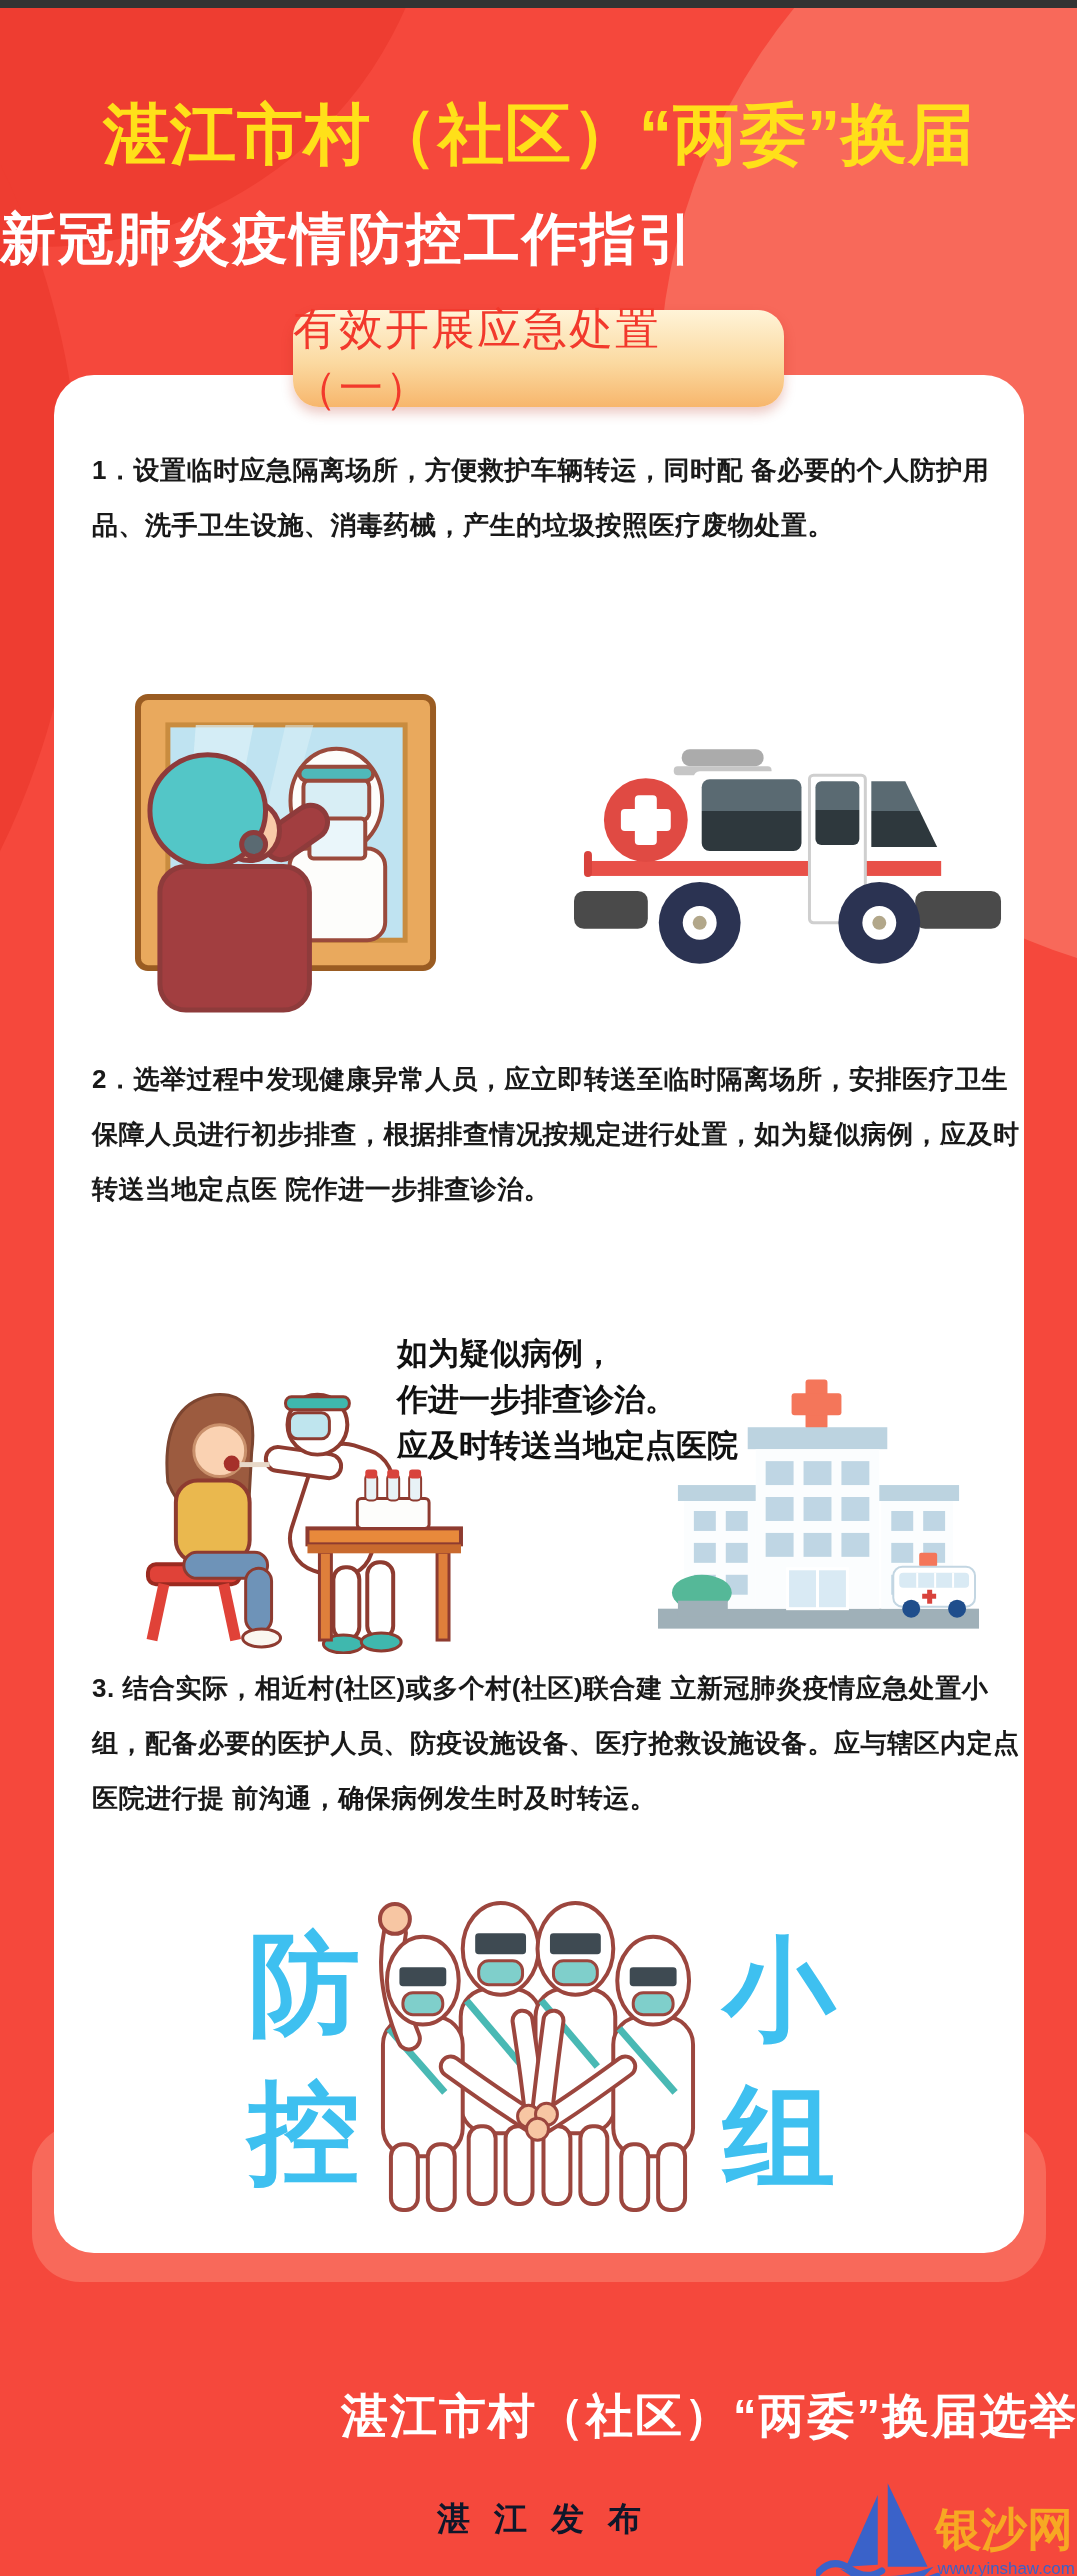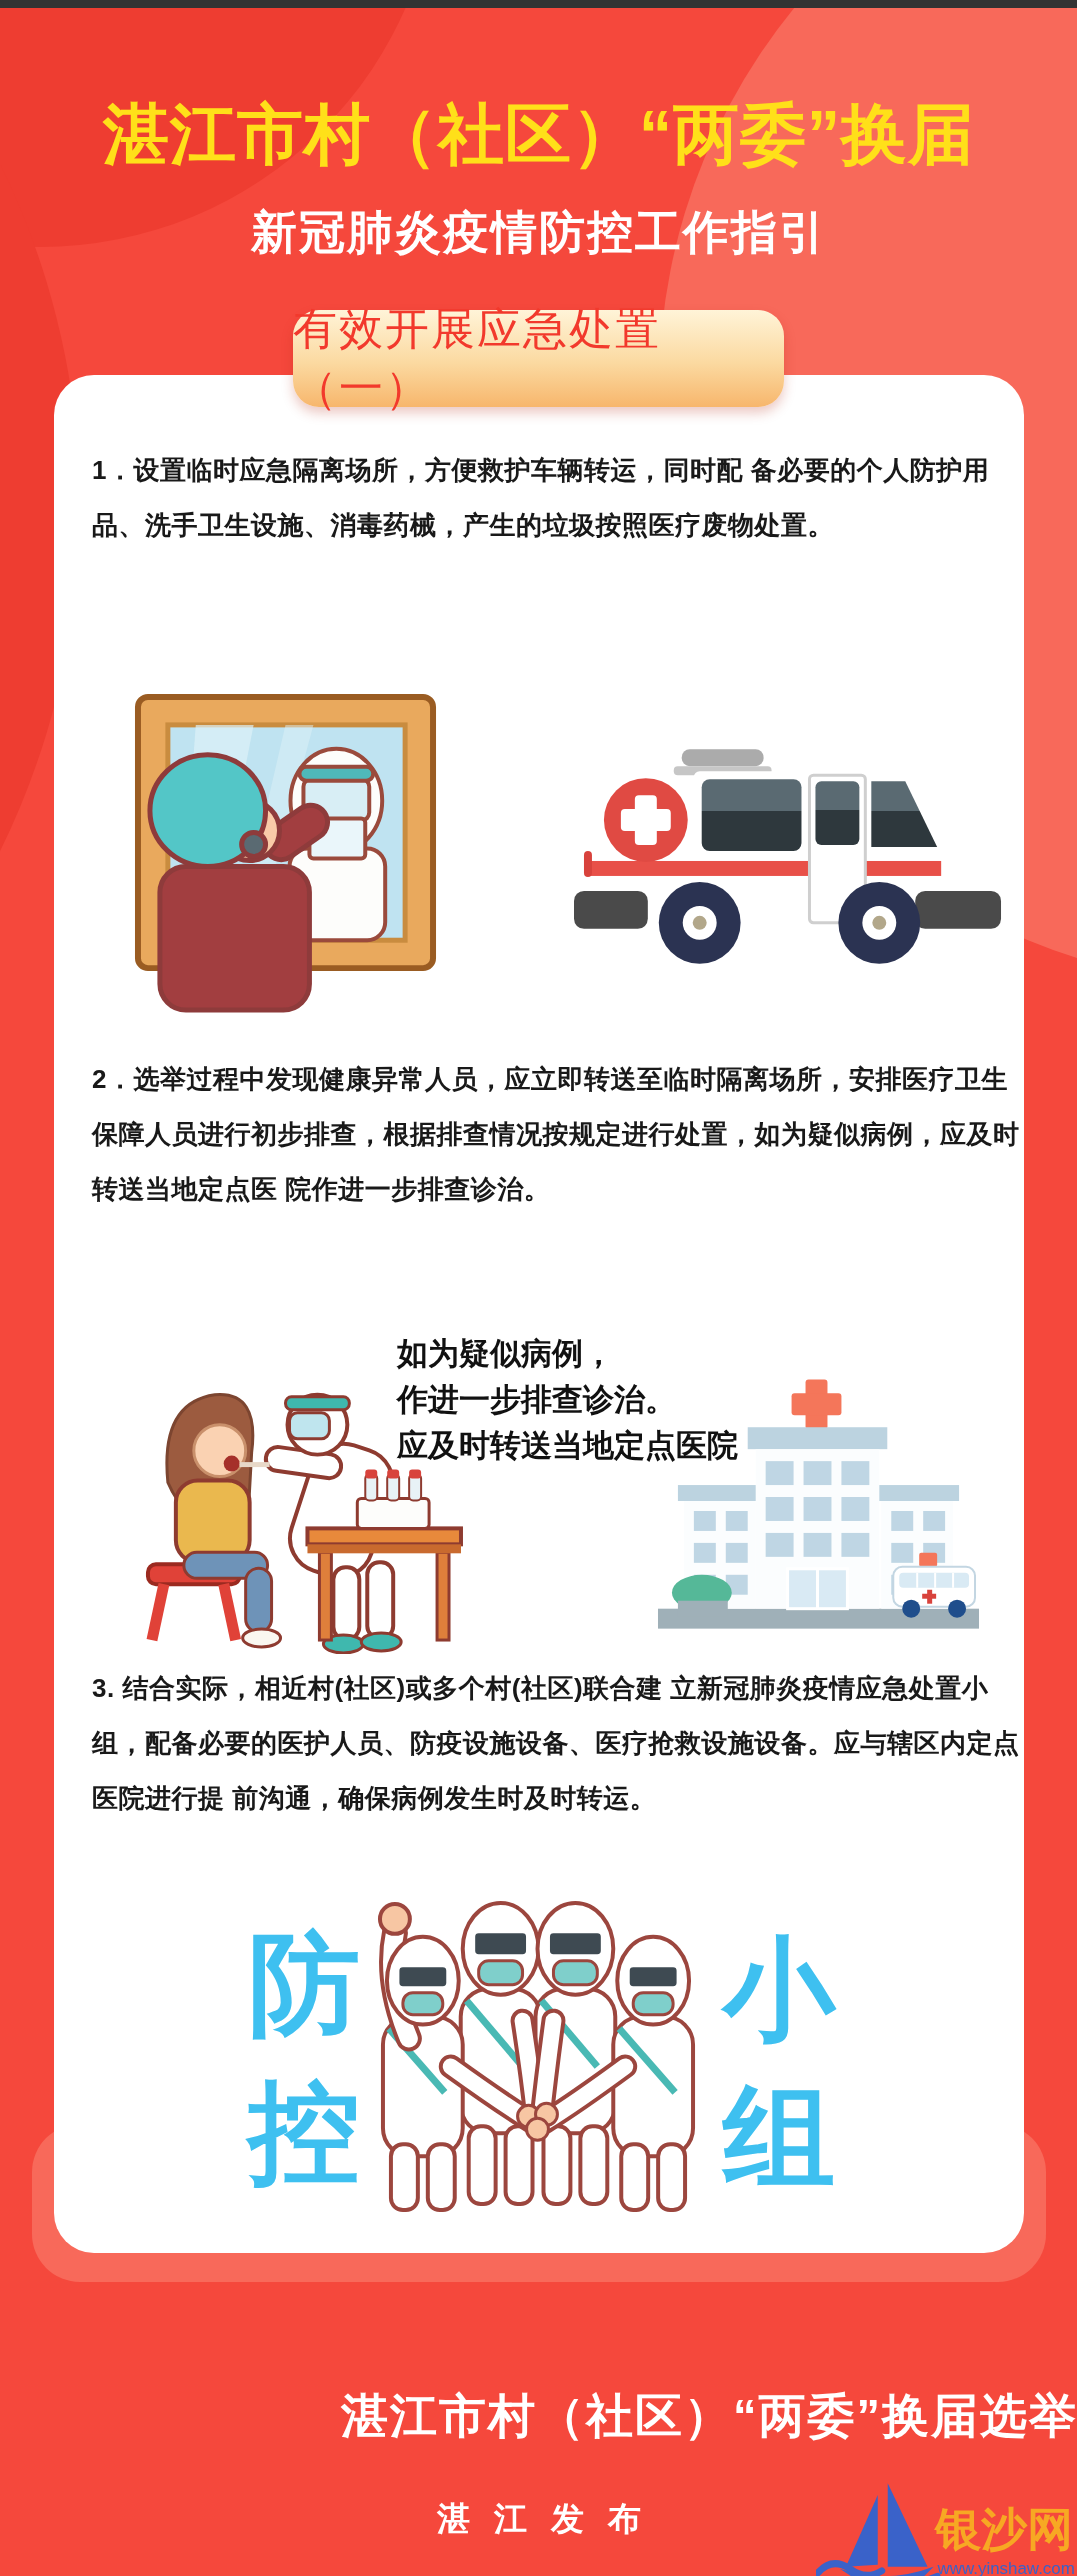--- a/index.html
+++ b/index.html
@@ -5,22 +5,22 @@
   html,body{margin:0;padding:0;background:#333;}
   .page{position:relative;width:1078px;height:2576px;margin:8px auto;background:#F5483C;
         overflow:hidden;font-family:"Liberation Sans",sans-serif;}
   .circle{position:absolute;border-radius:50%;z-index:0;}
   .c-dark{background:#EE3D31;}
   .c-light{background:#F8695A;}
   .band{position:absolute;left:32px;top:2116px;width:1014px;height:158px;
         background:#F8695A;border-radius:48px;z-index:1;}
   .title1{position:absolute;top:82px;left:0;width:100%;text-align:center;z-index:2;
           font-size:66px;font-weight:900;color:#FFE019;letter-spacing:1px;}
-  .title2{position:absolute;top:194px;left:0;width:100%;text-align:center;z-index:2;
-          font-size:46px;font-weight:900;color:#FFFFFF;letter-spacing:2px;}
+  .title2{position:absolute;top:194px;left:0;width:100%;z-index:2;
+          font-size:56px;font-weight:900;color:#FFFFFF;letter-spacing:2px;}
   .badge{position:absolute;top:302px;left:293px;width:491px;height:97px;z-index:3;
          border-radius:26px;display:flex;align-items:center;justify-content:center;
          background:linear-gradient(180deg,#FFF4D8 0%,#FBD9A0 55%,#F7B66C 100%);
          font-size:44px;font-weight:400;color:#F2392C;letter-spacing:2px;
          box-shadow:0 6px 12px rgba(180,40,20,.25);}
   .card{position:absolute;left:54px;top:367px;width:970px;height:1878px;
         background:#FFFFFF;border-radius:40px;z-index:2;}
   .para{position:absolute;left:92px;width:938px;z-index:3;font-size:26px;line-height:55px;
         font-weight:900;color:#191919;letter-spacing:0.5px;}
   .p1{top:435px;}  .p2{top:1044px;}  .p3{top:1653px;}
@@ -33,21 +33,21 @@
            font-weight:700;color:#111111;}
   .caption div{white-space:nowrap;}
   .vlabel{position:absolute;width:120px;text-align:center;z-index:3;
           font-family:"Liberation Serif",serif;font-size:112px;line-height:112px;
           font-weight:700;color:#3EC0F0;}
   .vl-left{left:244px;top:1921px;}  .vl-right{left:719px;top:1926px;}
   .vchar2{margin-top:36px;}
   .f-title{position:absolute;top:2377px;left:0;width:100%;text-align:right;z-index:2;
            font-size:47px;font-weight:900;color:#FFFFFF;letter-spacing:2px;}
   .f-pub{position:absolute;top:2489px;left:0;width:100%;text-align:center;z-index:2;
-         font-size:33px;font-weight:700;color:#ffffff;letter-spacing:24px;text-indent:24px;}
+         font-size:33px;font-weight:700;color:#0f172a;letter-spacing:24px;text-indent:24px;}
 </style>
 </head>
 <body>
 
 <div class="page">
 
   <div class="circle c-dark" style="left:-359px;top:-559px;width:798px;height:798px;"></div>
   <div class="circle c-dark" style="left:-1477px;top:-279px;width:1557px;height:1557px;"></div>
   <div class="circle c-light" style="left:659px;top:-220px;width:1198px;height:1198px;"></div>
   <div class="band"></div>

